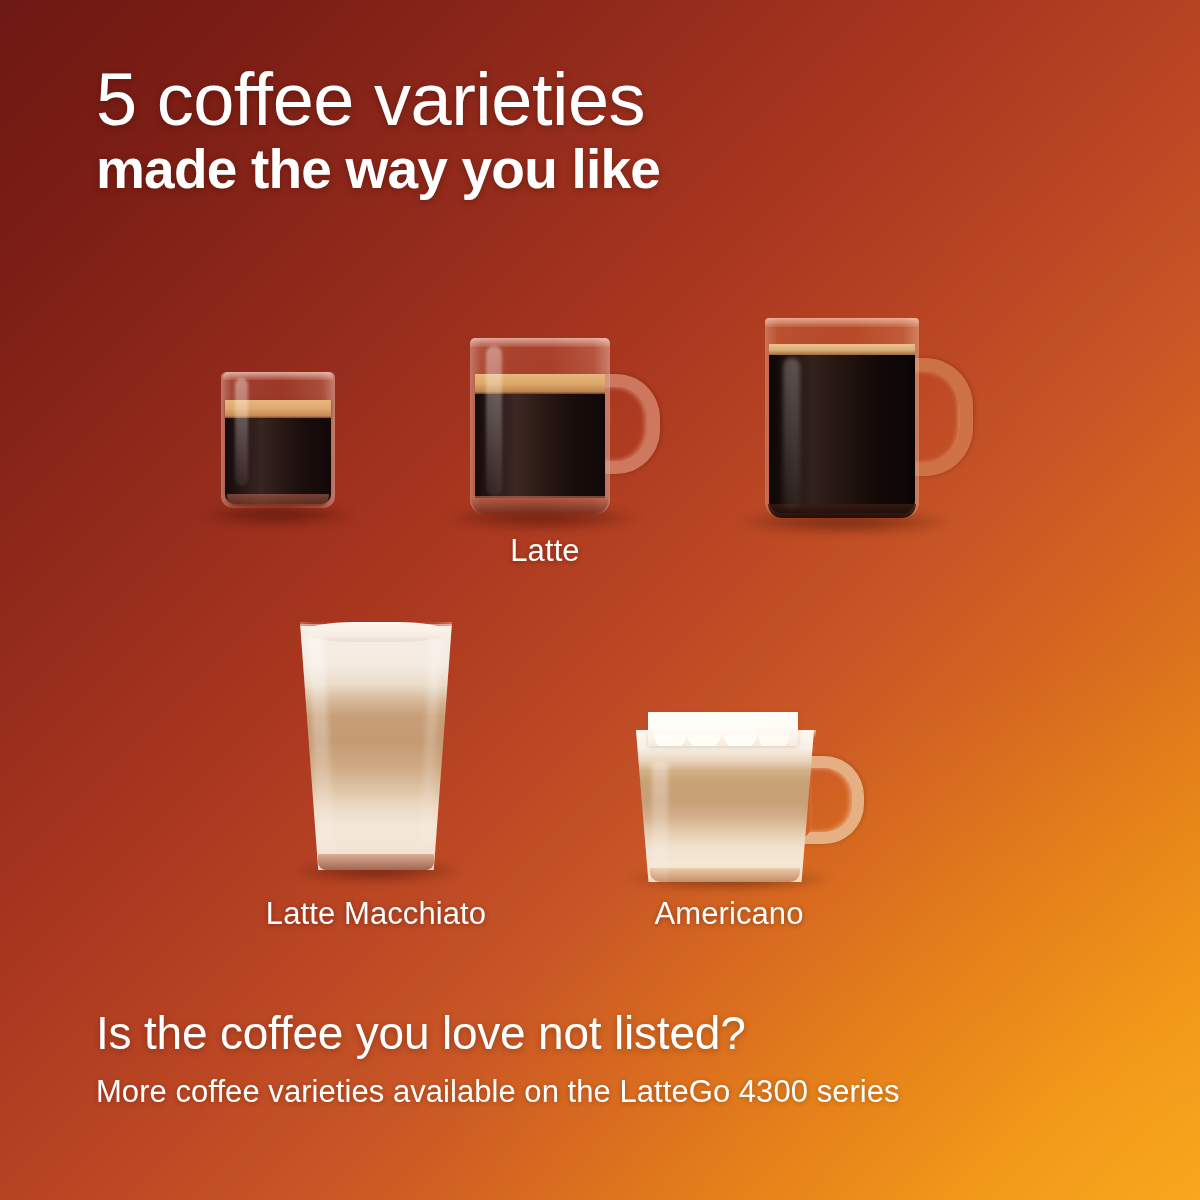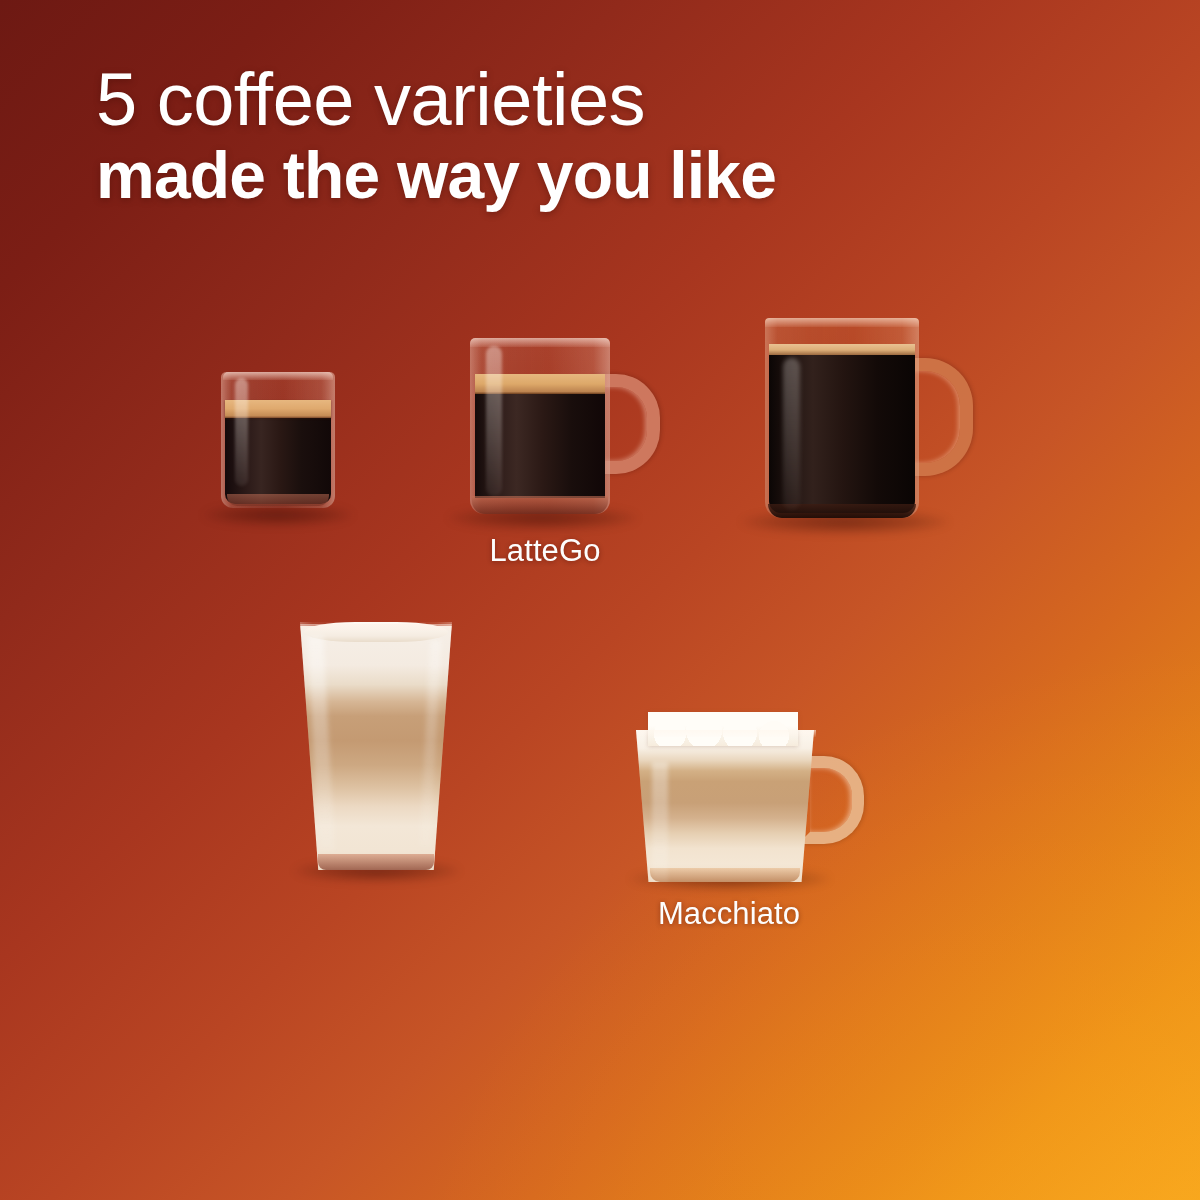--- a/index.html
+++ b/index.html
@@ -57,21 +57,21 @@
   .headline-l1 {
     font-size: 74px;
     font-weight: 300;
     line-height: 1.03;
     letter-spacing: -0.5px;
     color: #fff;
     text-shadow: 0 2px 7px rgba(60,10,5,0.38);
     white-space: nowrap;
   }
   .headline-l2 {
-    font-size: 66px;
+    font-size: 55px;
     font-weight: 700;
     line-height: 1.14;
     letter-spacing: -0.8px;
     color: #fff;
     text-shadow: 0 2px 7px rgba(60,10,5,0.38);
     white-space: nowrap;
   }
 
   
   .cups { position: absolute; inset: 0; z-index: 4; }
@@ -427,21 +427,21 @@
         <div id="coffee-handle"></div>
         <div id="coffee-body">
           <div id="coffee-liquid"></div>
           <div id="coffee-crema"></div>
           <div id="coffee-base"></div>
           <div id="coffee-rim"></div>
           <div id="coffee-gloss"></div>
         </div>
       </div>
     </div>
-    <div class="cup-label" style="left:325px; top:533px;">LatteGo</div>
+    <div class="cup-label" style="left:325px; top:533px;">Latte</div>
 
     <div class="cup-item" style="left:765px; top:318px;">
       <div class="shadow" style="left:-24px; top:192px; width:208px; height:24px;"></div>
       <div class="cup-art" id="americano-art">
         <div id="americano-handle"></div>
         <div id="americano-body">
           <div id="americano-liquid"></div>
           <div id="americano-crema"></div>
           <div id="americano-base"></div>
           <div id="americano-rim"></div>
@@ -456,32 +456,37 @@
         <div id="latte-body">
           <div id="latte-fill"></div>
           <div id="latte-base"></div>
           <div id="latte-foamtop"></div>
           <div id="latte-rim"></div>
           <div id="latte-gloss-l"></div>
           <div id="latte-gloss-r"></div>
         </div>
       </div>
     </div>
+    <div class="cup-label" style="left:156px; top:896px;">Latte Macchiato</div>
 
     <div class="cup-item" style="left:636px; top:712px;">
       <div class="shadow" style="left:-6px; top:156px; width:200px; height:22px;"></div>
       <div class="cup-art" id="cappuccino-art">
         <div id="cappuccino-handle"></div>
         <div id="cappuccino-body">
           <div id="cappuccino-fill"></div>
           <div id="cappuccino-base"></div>
           <div id="cappuccino-gloss"></div>
         </div>
         <div id="cappuccino-foam"></div>
         <div id="cappuccino-rim"></div>
       </div>
     </div>
-    <div class="cup-label" style="left:509px; top:896px;">Macchiato</div>
+    <div class="cup-label" style="left:509px; top:896px;">Americano</div>
 
   </div>
 
+  <div class="footer">
+    <div class="footer-q">Is the coffee you love not listed?</div>
+    <div class="footer-sub">More coffee varieties available on the LatteGo 4300 series</div>
+  </div>
 
 </div>
 
 </body></html>

